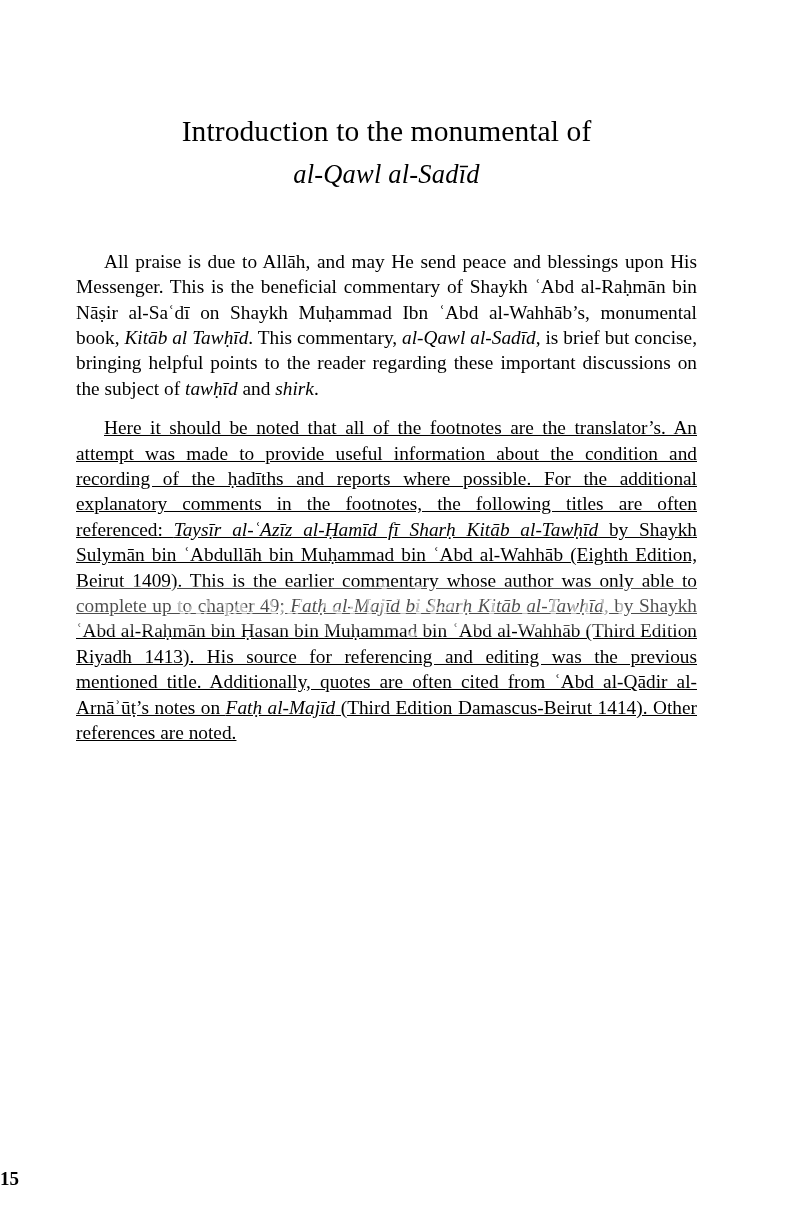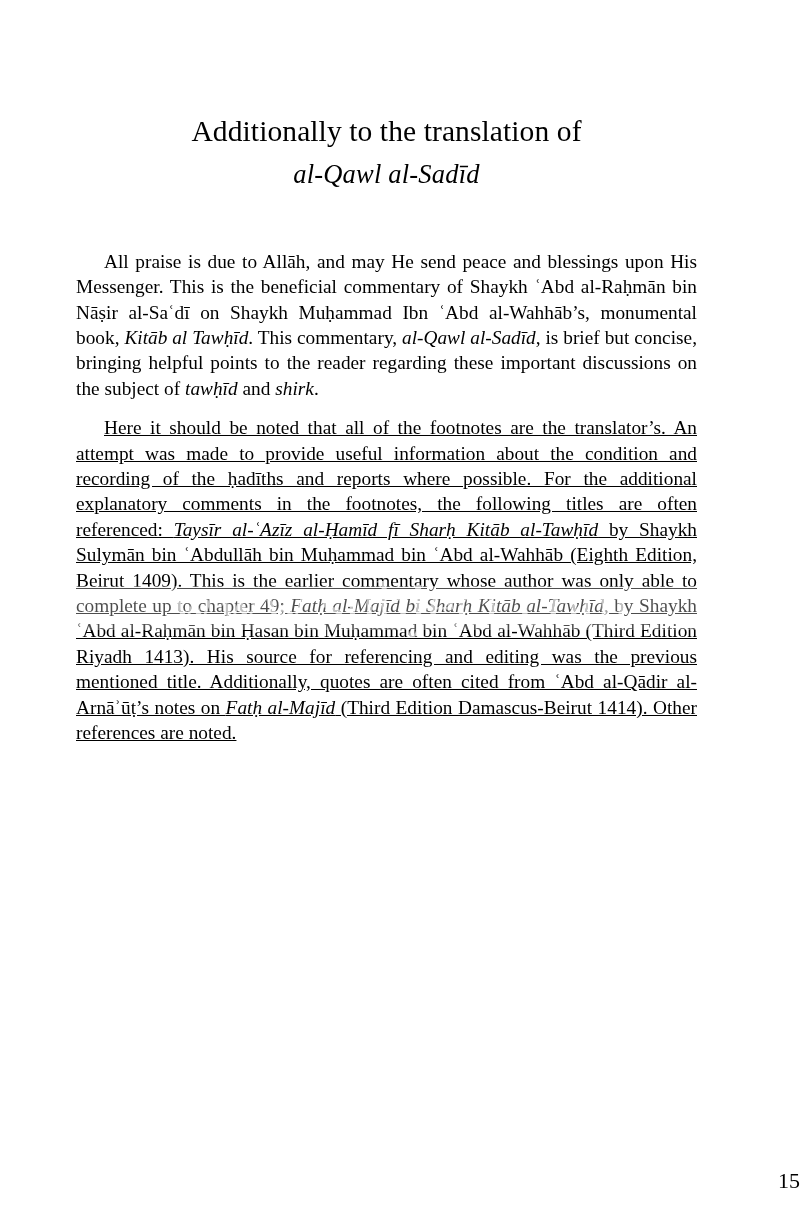--- a/index.html
+++ b/index.html
@@ -96,38 +96,39 @@
     z-index: 2;
     pointer-events: none;
   }
 
   
   #folio {
     position: absolute;
     left: 0;
     top: 1168px;
     width: 800px;
-    text-align: right;
-    font-size: 22px;
+    text-align: left;
+    font-size: 19px;
     z-index: 1;
+    font-weight: bold;
   }
 </style>
 </head>
 <body>
 
 <div id="page">
 
   <div id="watermark">www.subject.com</div>
 
   <div class="bleach"></div>
 
   <div id="content">
 
     <div class="title-block">
-      <div class="title-line-1">Additionally to the translation of</div>
+      <div class="title-line-1">Introduction to the monumental of</div>
       <div class="title-line-2">al-Qawl al-Sadīd</div>
     </div>
 
     <div class="body-block" id="body-block">
         <p class="para"><span>All praise is due to Allāh, and may He send peace and blessings upon His Messenger. This is the beneficial commentary of Shaykh ʿAbd al-Raḥmān bin Nāṣir al-Saʿdī on Shaykh Muḥammad Ibn ʿAbd al-Wahhāb’s, monumental book, </span><i>Kitāb al Tawḥīd</i><span>. This commentary, </span><i>al-Qawl al-Sadīd</i><span>, is brief but concise, bringing helpful points to the reader regarding these important discussions on the subject of </span><i>tawḥīd</i><span> and </span><i>shirk</i><span>.</span></p>
         <p class="para"><span>Here it should be noted that all of the footnotes are the translator’s. An attempt was made to provide useful information about the condition and recording of the ḥadīths and reports where possible. For the additional explanatory comments in the footnotes, the following titles are often referenced: </span><i>Taysīr al-ʿAzīz al-Ḥamīd fī Sharḥ Kitāb al-Tawḥīd</i><span> by Shaykh Sulymān bin ʿAbdullāh bin Muḥammad bin ʿAbd al-Wahhāb (Eighth Edition, Beirut 1409). This is the earlier commentary whose author was only able to complete up to chapter 49; </span><i>Fatḥ al-Majīd bi Sharḥ Kitāb al-Tawḥīd</i><span>, by Shaykh ʿAbd al-Raḥmān bin Ḥasan bin Muḥammad bin ʿAbd al-Wahhāb (Third Edition Riyadh 1413). His source for referencing and editing was the previous mentioned title. Additionally, quotes are often cited from ʿAbd al-Qādir al-Arnāʾūṭ’s notes on </span><i>Fatḥ al-Majīd</i><span> (Third Edition Damascus-Beirut 1414). Other references are noted.</span></p>
       </div>
 
   </div>
 

